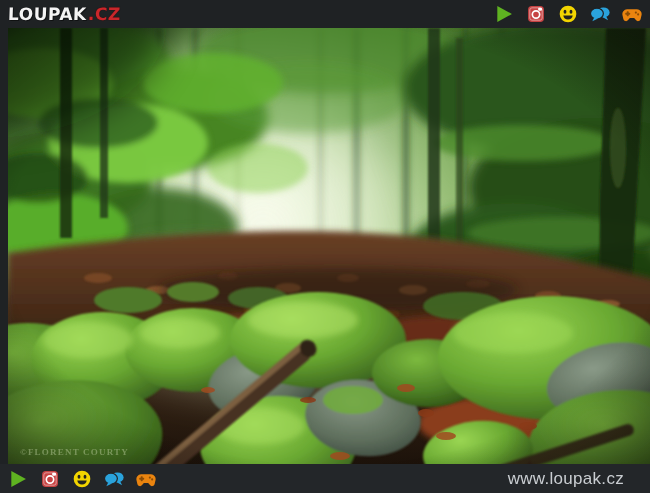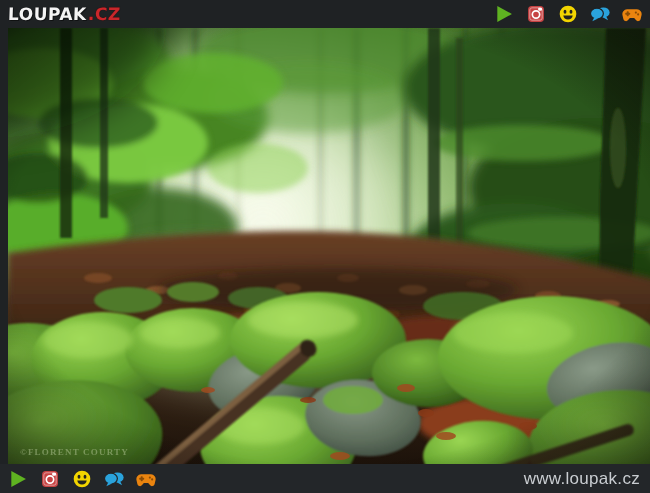--- a/index.html
+++ b/index.html
@@ -22,21 +22,21 @@
            cursor:pointer;display:flex;align-items:center;justify-content:center;}
   .iconbtn svg{width:20px;height:20px;display:block;}
 
   
   .photo{position:absolute;top:28px;left:8px;width:650px;height:412px;z-index:1;font-weight:bold;}
   .photo svg{display:block;}
 
   
   .botbar{position:absolute;bottom:0;left:0;width:650px;height:29px;
           background:#232629;display:flex;align-items:center;
-          padding:0 10px 0 8px;box-sizing:border-box;z-index:3;}
+          padding:0 26px 0 8px;box-sizing:border-box;z-index:3;}
   .url{margin-left:auto;color:#c9cdd1;font-size:17px;letter-spacing:.3px;cursor:pointer;}
 </style>
 </head>
 <body>
 
 <div id="app">
 
   <div class="topbar">
     <div class="logo">
       <span class="main">LOUPAK</span>

